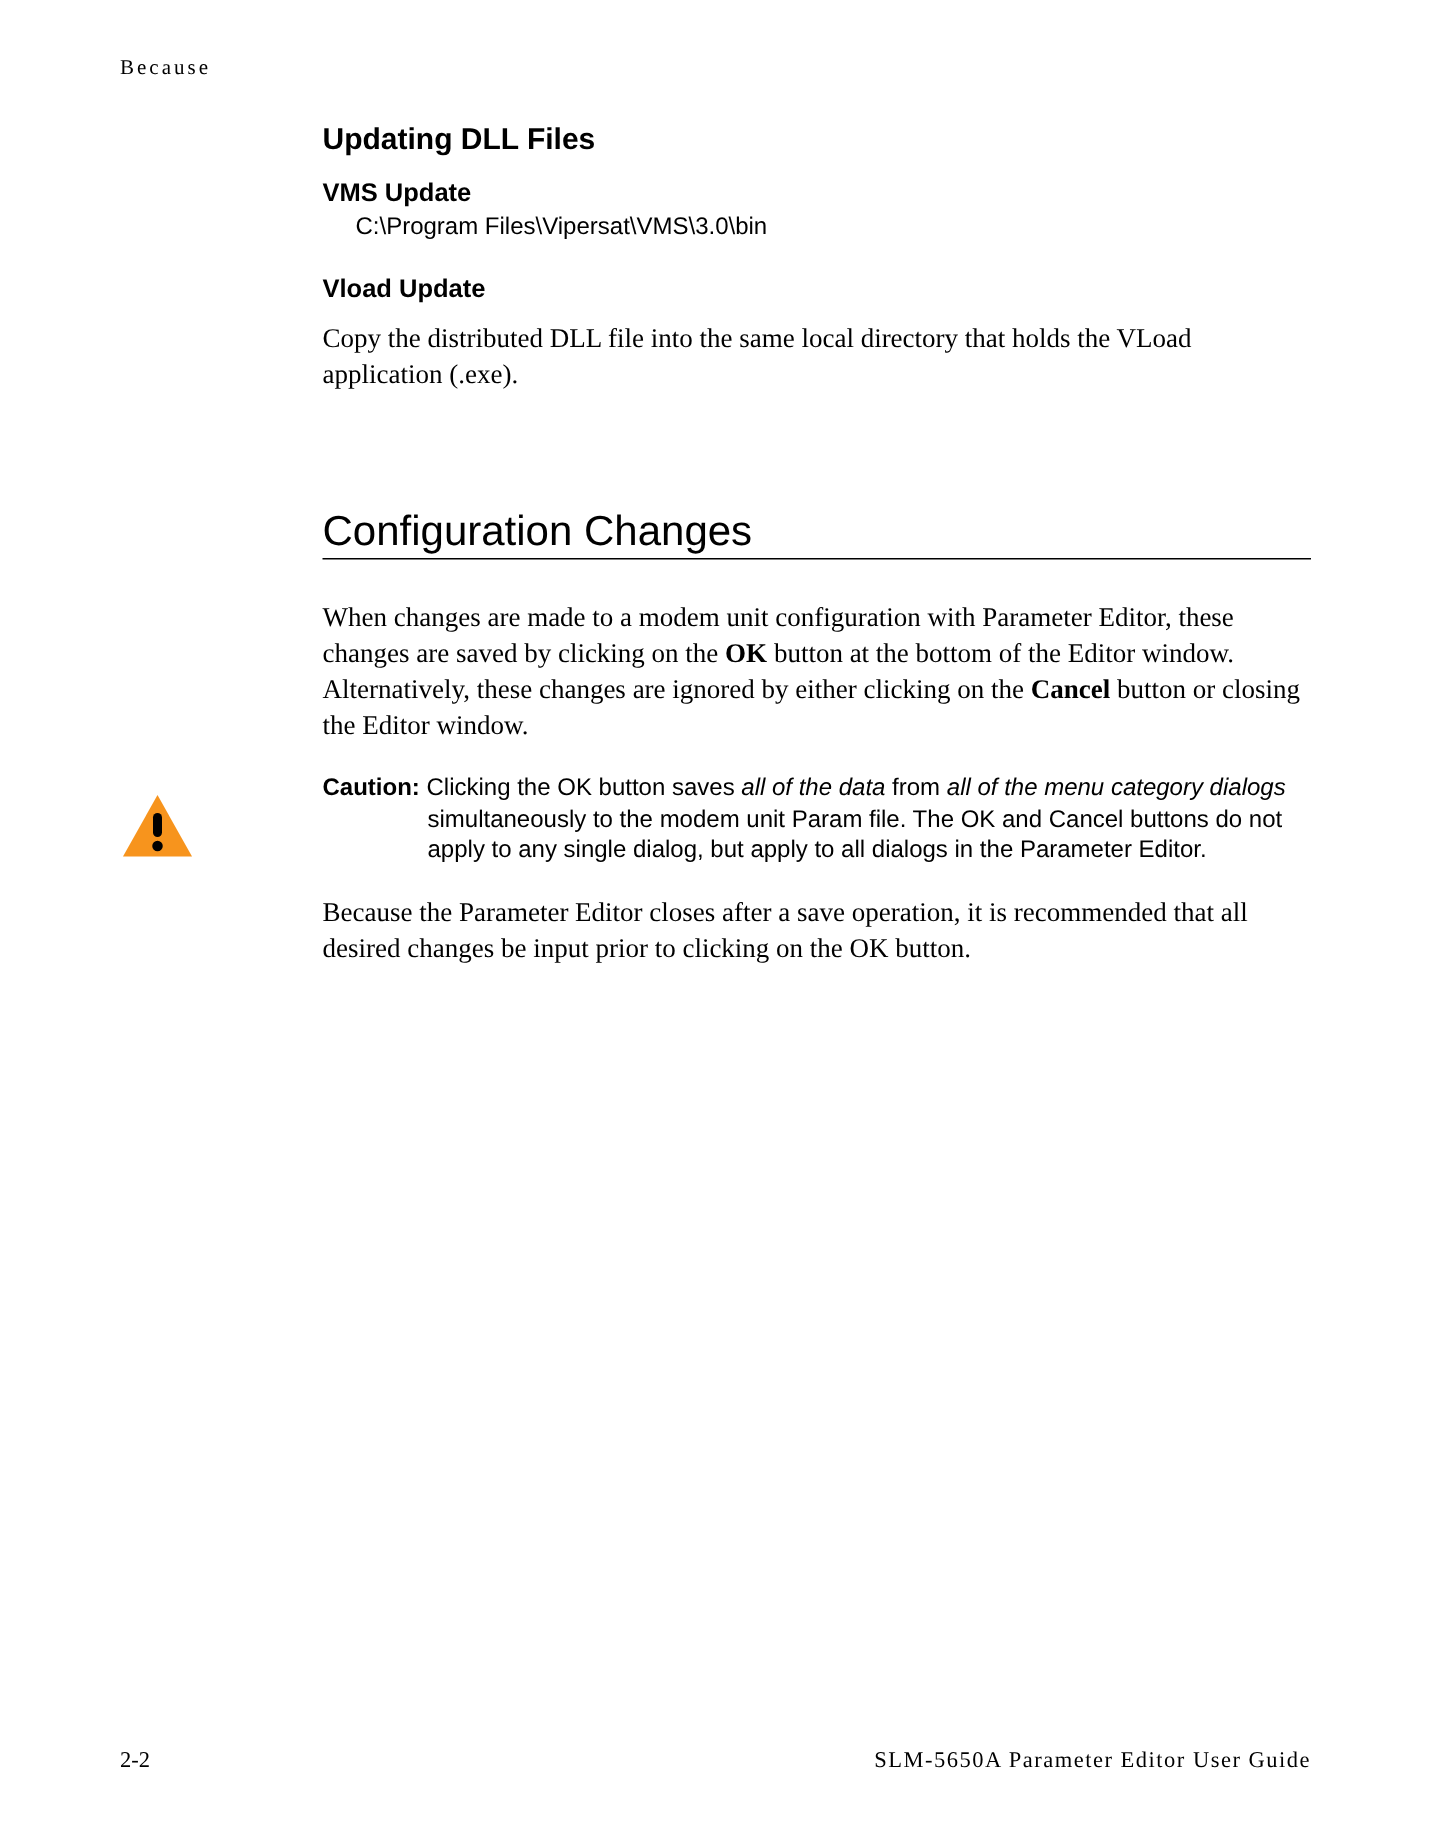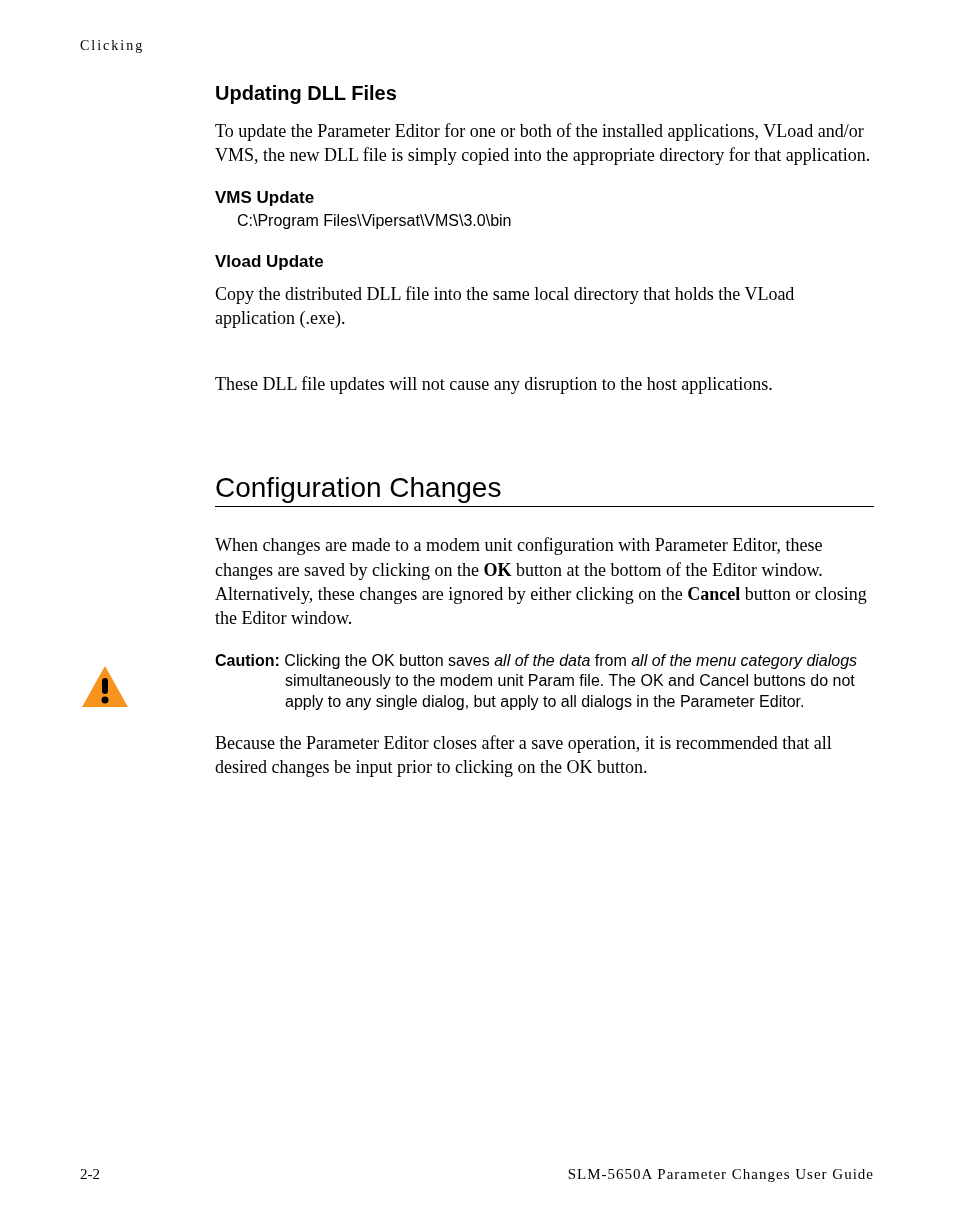--- a/index.html
+++ b/index.html
@@ -102,34 +102,32 @@
       font-family: Georgia, 'Times New Roman', serif;
     }
     .footer-right {
       font-family: Georgia, 'Times New Roman', serif;
       letter-spacing: 1px;
     }
   </style>
 </head>
 <body>
 
-<div class="page-header">Clicking</div>
+<div class="page-header">Because</div>
 
 <div class="content">
 
   <div class="h2-title">Updating DLL Files</div>
-  <div class="body-text">To update the Parameter Editor for one or both of the installed applications, VLoad and/or VMS, the new DLL file is simply copied into the appropriate directory for that application.</div>
 
   <div class="h3-title">VMS Update</div>
   <div class="code-path">C:\Program Files\Vipersat\VMS\3.0\bin</div>
 
   <div class="h3-title">Vload Update</div>
   <div class="body-text" style="margin-bottom: 42px;">Copy the distributed DLL file into the same local directory that holds the VLoad application (.exe).</div>
 
-  <div class="body-text">These DLL file updates will not cause any disruption to the host applications.</div>
 
   <div class="h1-section">Configuration Changes</div>
   <hr class="section-rule">
 
   <div class="body-text">
     <span>When changes are made to a modem unit configuration with Parameter Editor, these changes are saved by clicking on the </span><span class="bold-inline">OK</span><span> button at the bottom of the Editor window. Alternatively, these changes are ignored by either clicking on the </span><span class="bold-inline">Cancel</span><span> button or closing the Editor window.</span>
   </div>
 
   <div class="caution-block">
     <div class="caution-icon">
@@ -146,14 +144,14 @@
     </div>
       </div>
   </div>
 
   <div class="body-text">Because the Parameter Editor closes after a save operation, it is recommended that all desired changes be input prior to clicking on the OK button.</div>
 
 </div>
 
 <div class="footer">
   <span class="footer-left">2-2</span>
-  <span class="footer-right">SLM-5650A Parameter Changes User Guide</span>
+  <span class="footer-right">SLM-5650A Parameter Editor User Guide</span>
 </div>
 
 </body></html>

